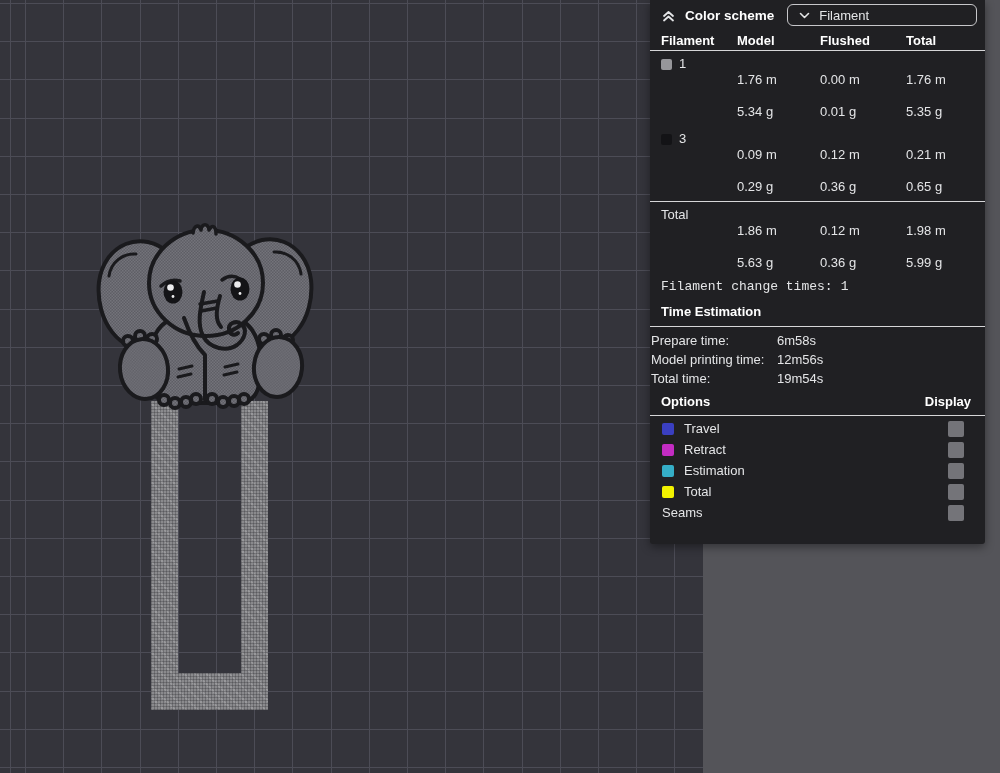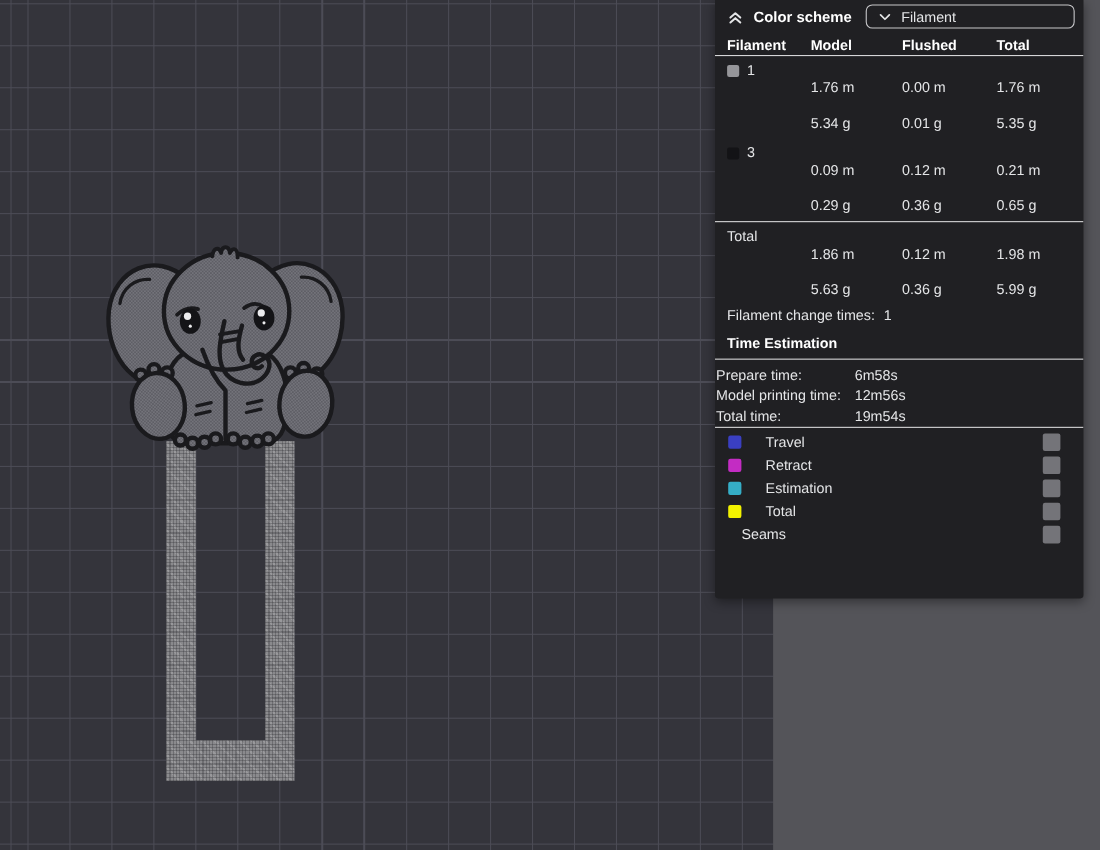--- a/index.html
+++ b/index.html
@@ -49,29 +49,29 @@
   .dropdown span{font-size:13px;}
   .sep{border:none;border-top:1px solid var(--separator);height:0;}
 
   .ftable{padding-left:11px;}
   .frow{display:grid;grid-template-columns:76px 83px 86px auto;align-items:start;}
   .fhead{height:20px;align-items:center;font-weight:bold;color:#fff;}
   .fdata{padding:5px 0 6px;}
   .cell div{line-height:16px;margin-top:16px;}
   .swatch-id{display:flex;align-items:center;gap:7px;line-height:16px;}
   .fswatch{width:11px;height:11px;border-radius:2px;flex:none;}
-  .kv{display:flex;gap:8px;padding:0 0 0 11px;height:19px;align-items:center;}
+  .kv{display:flex;gap:8px;padding:0 0 0 11px;height:19px;align-items:center;font-family:Liberation Mono, monospace;}
   .section-title{font-weight:bold;color:#fff;padding:8px 0 7px 11px;}
   .trow{display:grid;grid-template-columns:126px auto;padding-left:1px;height:19px;align-items:center;}
   .time-block{padding-top:4px;}
   .opt-head{display:flex;justify-content:space-between;align-items:center;
     padding:6px 14px 6px 11px;font-weight:bold;color:#fff;}
   .orow{display:flex;align-items:center;height:21px;padding:0 21px 0 12px;gap:10px;}
   .oswatch{width:12px;height:12px;border-radius:2px;flex:none;}
-  .olabel{flex:1;margin-left:12px;}
+  .olabel{flex:1;}
   .checkbox{width:16px;height:16px;border-radius:2px;background:var(--checkbox);
     flex:none;cursor:pointer;}
   .ops{padding-top:2px;}
 </style>
 </head>
 <body>
 
 <div class="stage">
 
   <div class="viewport">
@@ -243,20 +243,24 @@
       <div class="trow">
         <span>Model printing time:</span>
         <span>12m56s</span>
       </div>
       <div class="trow">
         <span>Total time:</span>
         <span>19m54s</span>
       </div>
     </div>
 
+    <div class="opt-head">
+      <span>Options</span>
+      <span>Display</span>
+    </div>
     <hr class="sep">
     <div class="ops">
       <div class="orow">
         <span class="oswatch" style="background-color: rgb(58, 63, 193);"></span>
         <span class="olabel">Travel</span>
         <span class="checkbox"></span>
       </div>
       <div class="orow">
         <span class="oswatch" style="background-color: rgb(195, 44, 195);"></span>
         <span class="olabel">Retract</span>

